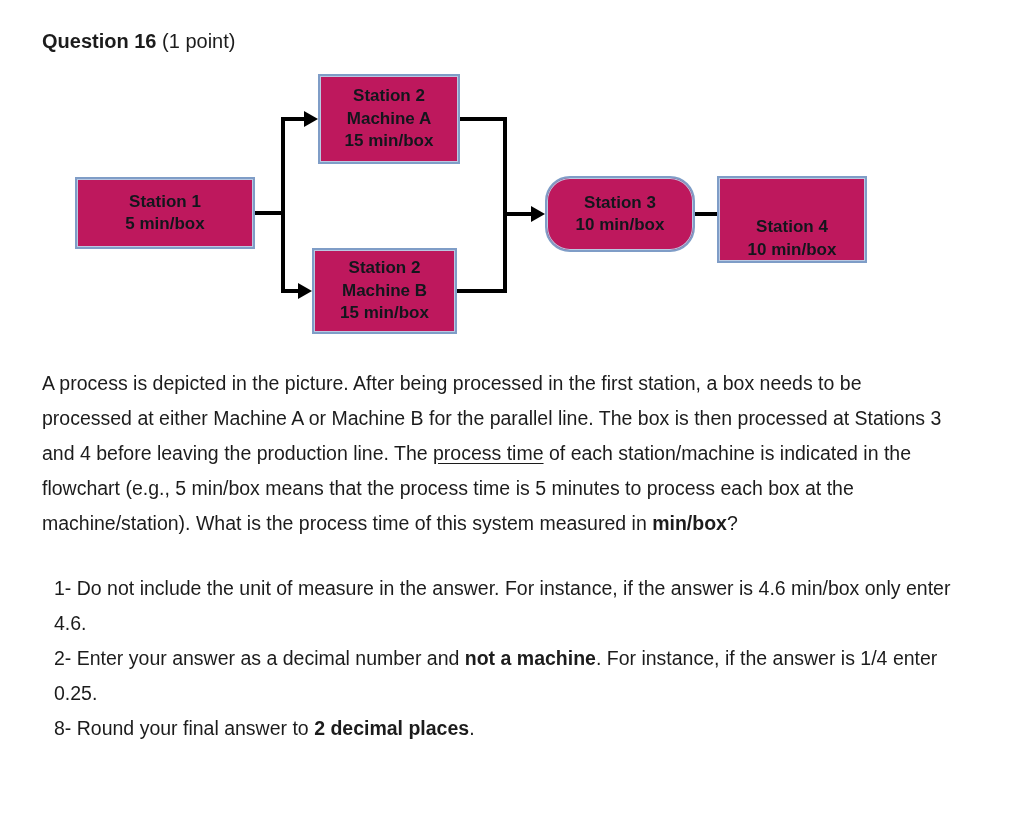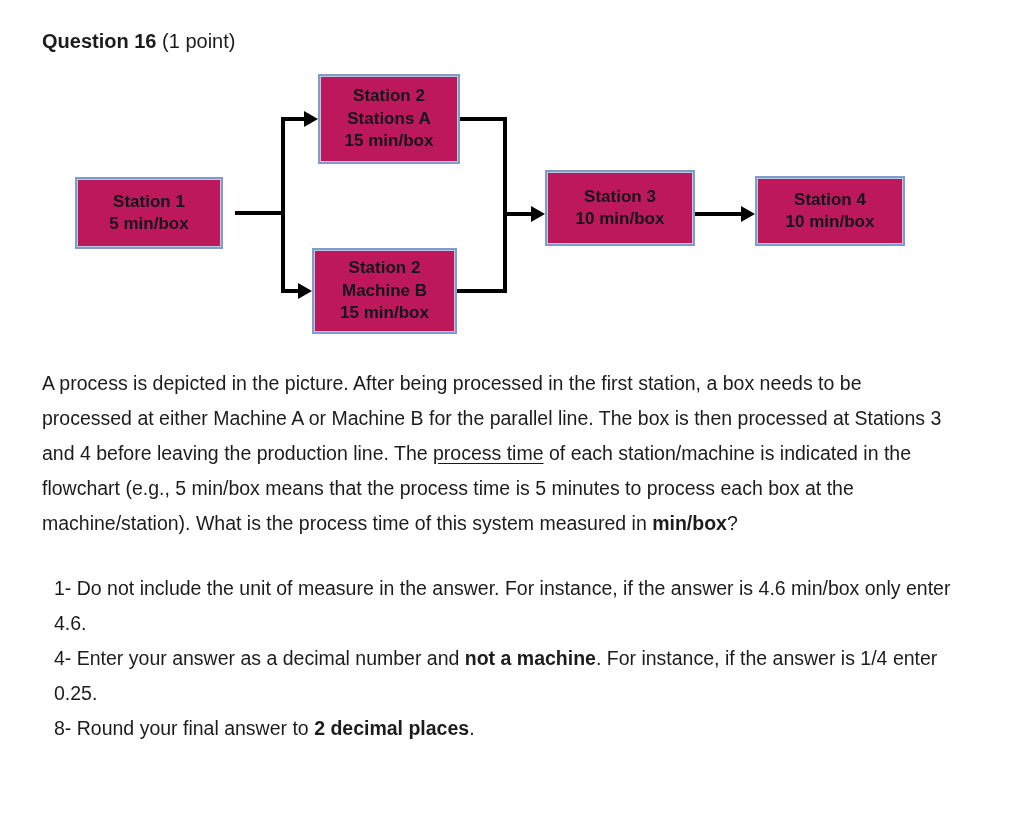--- a/index.html
+++ b/index.html
@@ -46,25 +46,25 @@
     display: flex;
     flex-direction: column;
     align-items: center;
     justify-content: center;
     font-weight: bold;
     font-size: 17px;
     line-height: 1.32;
     color: #13161c;
     text-align: center;
   }
-  .node-s1 { left: 33px;  top: 115px; width: 148px; height: 72px; }
+  .node-s1 { left: 33px;  top: 115px; width: 180px; height: 72px; }
   .node-ma { left: 276px; top: 12px;  width: 142px; height: 90px; }
   .node-mb { left: 270px; top: 186px; width: 145px; height: 86px; }
-  .node-s3 { left: 503px; top: 108px; width: 150px; height: 76px; }
-  .node-s4 { left: 713px; top: 114px; width: 150px; height: 70px; }
+  .node-s3 { left: 503px; top: 114px; width: 150px; height: 76px; border-radius: 25px; }
+  .node-s4 { left: 675px; top: 114px; width: 150px; height: 87px; justify-content: flex-end; }
 
   .connector { stroke: #000000; stroke-width: 4; fill: none; }
   .arrowhead { fill: #000000; }
 
   
   .body-text {
     font-size: 19.5px;
     line-height: 35px;
     width: 902px;
     margin: 0;
@@ -115,21 +115,21 @@
       <polygon class="arrowhead" points="713,152 699,144 699,160"></polygon>
     </svg>
 
     <div class="node node-s1">
       <div>Station 1</div>
       <div>5 min/box</div>
     </div>
 
     <div class="node node-ma">
       <div>Station 2</div>
-      <div>Stations A</div>
+      <div>Machine A</div>
       <div>15 min/box</div>
     </div>
 
     <div class="node node-mb">
       <div>Station 2</div>
       <div>Machine B</div>
       <div>15 min/box</div>
     </div>
 
     <div class="node node-s3">
@@ -141,17 +141,17 @@
       <div>Station 4</div>
       <div>10 min/box</div>
     </div>
   </div>
 
   <p class="body-text question-text"><span>A process is depicted in the picture. After being processed in the first station, a box needs to be processed at either Machine A or Machine B for the parallel line. The box is then processed at Stations 3 and 4 before leaving the production line. The </span><span class="underline">process time</span><span> of each station/machine is indicated in the flowchart (e.g., 5 min/box means that the process time is 5 minutes to process each box at the machine/station). What is the process time of this system measured in </span><b>min/box</b><span>?</span></p>
 
 
   <div class="body-text notes">
     <p class="note-item"><span>1- Do not include the unit of measure in the answer. For instance, if the answer is 4.6 min/box only enter 4.6.</span></p>
-    <p class="note-item"><span>4- Enter your answer as a decimal number and </span><b>not a machine</b><span>. For instance, if the answer is 1/4 enter 0.25.</span></p>
+    <p class="note-item"><span>2- Enter your answer as a decimal number and </span><b>not a machine</b><span>. For instance, if the answer is 1/4 enter 0.25.</span></p>
     <p class="note-item"><span>8- Round your final answer to </span><b>2 decimal places</b><span>.</span></p>
   </div>
 
 </div>
 
 </body></html>

